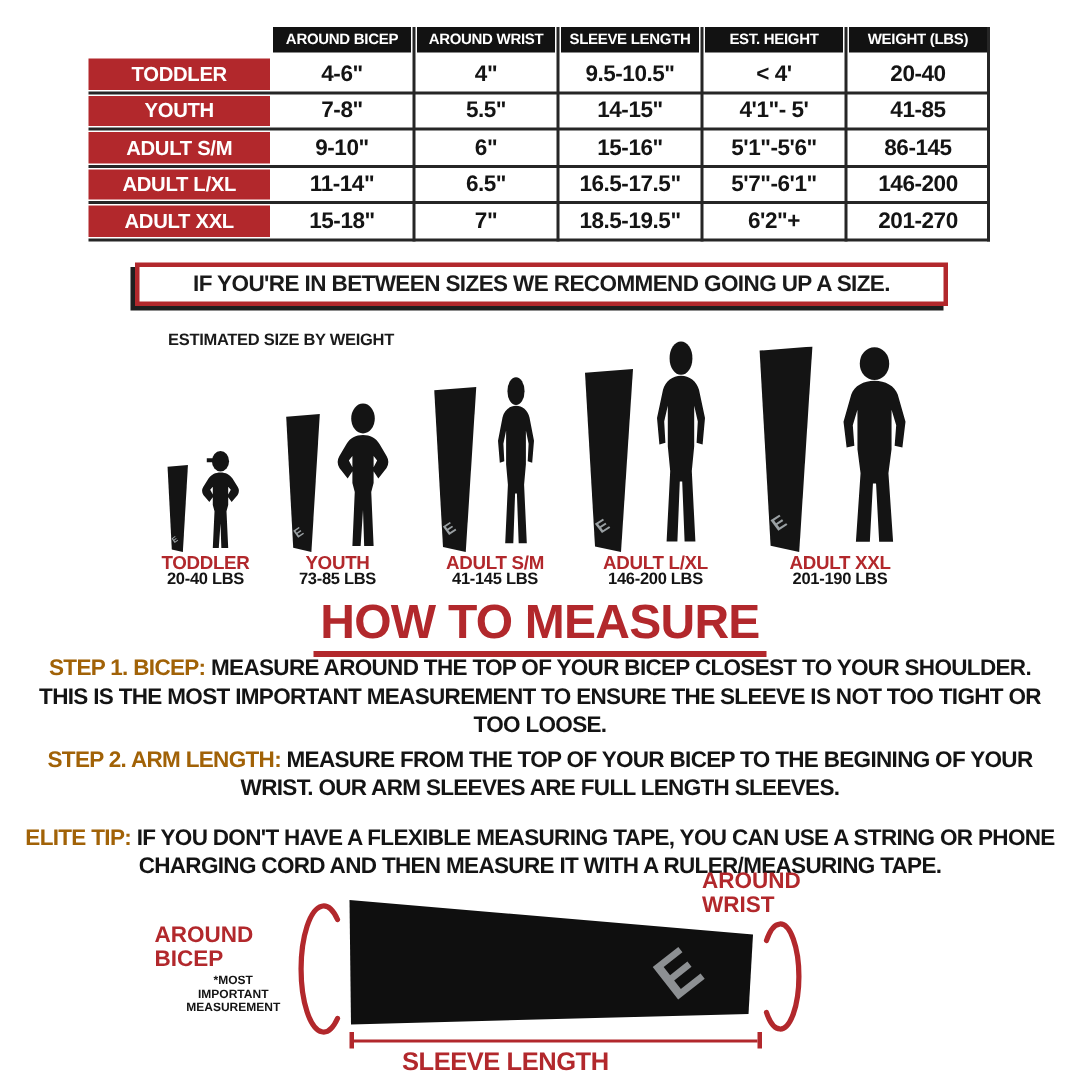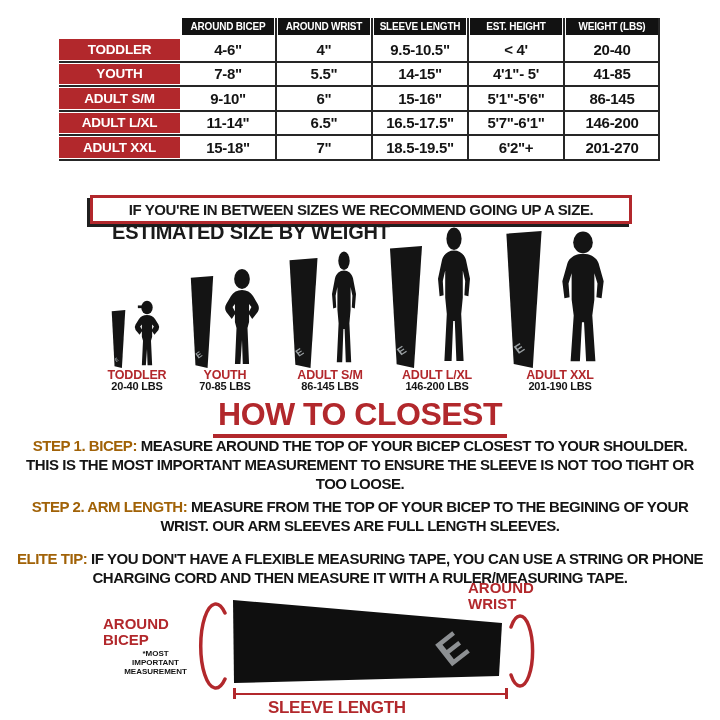--- a/index.html
+++ b/index.html
@@ -32,25 +32,25 @@
   }
   .tline{position:absolute;background:#262626;}
   .h-line{left:0;width:601px;height:2px;}
   .v-line{top:0;width:2px;height:143px;}
 
   
   .banner{
     position:absolute;left:90px;top:175px;width:536px;height:23px;
     border:3px solid #b2282c;box-shadow:-3px 3px 0 #1f1f1f;background:#fff;
     display:flex;align-items:center;justify-content:center;
-    font-size:15px;letter-spacing:-0.4px;white-space:nowrap;color:#1a1a1a;margin-top:20px;
-  }
-
-  
-  .wg-title{position:absolute;left:112px;top:221px;font-size:20px;letter-spacing:-0.2px;}
+    font-size:15px;letter-spacing:-0.4px;white-space:nowrap;color:#1a1a1a;
+  }
+
+  
+  .wg-title{position:absolute;left:112px;top:221px;font-size:11px;letter-spacing:-0.2px;}
   .wg-group{position:absolute;display:flex;align-items:flex-end;}
   .wg-label{position:absolute;width:120px;text-align:center;top:370px;line-height:11px;}
   .wg-size{color:#b2282c;font-size:12.5px;letter-spacing:-0.2px;}
   .wg-weight{color:#141414;font-size:11px;letter-spacing:-0.2px;}
   .sil{display:block;}
   .sil *{fill:#141414;}
   .sleeve-e{font:700 9px "Liberation Sans",sans-serif;fill:#9aa0a3;}
 
   
   .htm-title{
@@ -169,36 +169,36 @@
     <polygon points="3,2 27,0 21,100 8,97"></polygon>
     <text class="sleeve-e" x="11" y="90" transform="rotate(-35 11 90)" style="fill:#9aa0a3">E</text>
   </svg>
   <svg class="sil" width="44" height="100" viewBox="0 0 56 100" preserveAspectRatio="none" style="margin-left:4px">
     <circle cx="28" cy="11" r="10"></circle>
     <path d="M28,22 C34,22 39,24 42,28 L48,36 Q51,40 48,44 L41,51 L36,45 L40,39 L37,36 L37,54 L35,60 L37,96 L29,96 L28,72 L26,96 L19,96 L21,60 L19,54 L19,36 L16,39 L20,45 L15,51 L8,44 Q5,40 8,36 L14,28 C17,24 22,22 28,22 Z"></path>
   </svg>
 </div>
 <div class="wg-label" style="left:165px">
   <div class="wg-size">YOUTH</div>
-  <div class="wg-weight">70-85 LBS</div>
+  <div class="wg-weight">73-85 LBS</div>
 </div>
 
 <div class="wg-group" style="left:286px;top:250px;height:118px">
   <svg class="sil" width="35" height="110" viewBox="0 0 30 100" preserveAspectRatio="none" style="align-self:flex-end">
     <polygon points="3,2 27,0 21,100 8,97"></polygon>
     <text class="sleeve-e" x="11" y="90" transform="rotate(-35 11 90)" style="fill:#9aa0a3">E</text>
   </svg>
   <svg class="sil" width="36" height="117" viewBox="0 0 60 120" preserveAspectRatio="none" style="margin-left:5px">
     <circle cx="30" cy="10" r="9.5"></circle>
     <path d="M30,20 C37,20 43,23 45,28 L50,44 L48,59 L43,58 L44,46 L41,37 L41,60 L39,74 L42,114 L33,114 L31,80 L29,80 L27,114 L18,114 L21,74 L19,60 L19,37 L16,46 L17,58 L12,59 L10,44 L15,28 C17,23 23,20 30,20 Z"></path>
   </svg>
 </div>
 <div class="wg-label" style="left:270px">
   <div class="wg-size">ADULT S/M</div>
-  <div class="wg-weight">86-145 LBS</div>
+  <div class="wg-weight">41-145 LBS</div>
 </div>
 
 <div class="wg-group" style="left:386px;top:227px;height:141px">
   <svg class="sil" width="40" height="122" viewBox="0 0 30 100" preserveAspectRatio="none" style="align-self:flex-end">
     <polygon points="3,2 27,0 21,100 8,97"></polygon>
     <text class="sleeve-e" x="11" y="90" transform="rotate(-35 11 90)" style="fill:#9aa0a3">E</text>
   </svg>
   <svg class="sil" width="48" height="141" viewBox="0 0 60 120" preserveAspectRatio="none" style="margin-left:4px">
     <circle cx="30" cy="10" r="9.5"></circle>
     <path d="M30,20 C37,20 43,23 45,28 L50,44 L48,59 L43,58 L44,46 L41,37 L41,60 L39,74 L42,114 L33,114 L31,80 L29,80 L27,114 L18,114 L21,74 L19,60 L19,37 L16,46 L17,58 L12,59 L10,44 L15,28 C17,23 23,20 30,20 Z"></path>
@@ -218,21 +218,21 @@
     <circle cx="30" cy="10" r="9.5"></circle>
     <path d="M30,20 C37,20 43,23 45,28 L50,44 L48,59 L43,58 L44,46 L41,37 L41,60 L39,74 L42,114 L33,114 L31,80 L29,80 L27,114 L18,114 L21,74 L19,60 L19,37 L16,46 L17,58 L12,59 L10,44 L15,28 C17,23 23,20 30,20 Z"></path>
   </svg>
 </div>
 <div class="wg-label" style="left:500px">
   <div class="wg-size">ADULT XXL</div>
   <div class="wg-weight">201-190 LBS</div>
 </div>
 
 <div class="htm-title">
-  <span>HOW TO CLOSEST</span>
+  <span>HOW TO MEASURE</span>
 </div>
 
 <div class="step step1">
   <span class="lead">STEP 1. BICEP:</span><span> MEASURE AROUND THE TOP OF YOUR BICEP CLOSEST TO YOUR SHOULDER. THIS IS THE MOST IMPORTANT MEASUREMENT TO ENSURE THE SLEEVE IS NOT TOO TIGHT OR TOO LOOSE.</span>
 </div>
 <div class="step step2">
   <span class="lead">STEP 2. ARM LENGTH:</span><span> MEASURE FROM THE TOP OF YOUR BICEP TO THE BEGINING OF YOUR WRIST. OUR ARM SLEEVES ARE FULL LENGTH SLEEVES.</span>
 </div>
 <div class="step step3">
   <span class="lead">ELITE TIP:</span><span> IF YOU DON'T HAVE A FLEXIBLE MEASURING TAPE, YOU CAN USE A STRING OR PHONE CHARGING CORD AND THEN MEASURE IT WITH A RULER/MEASURING TAPE.</span>

